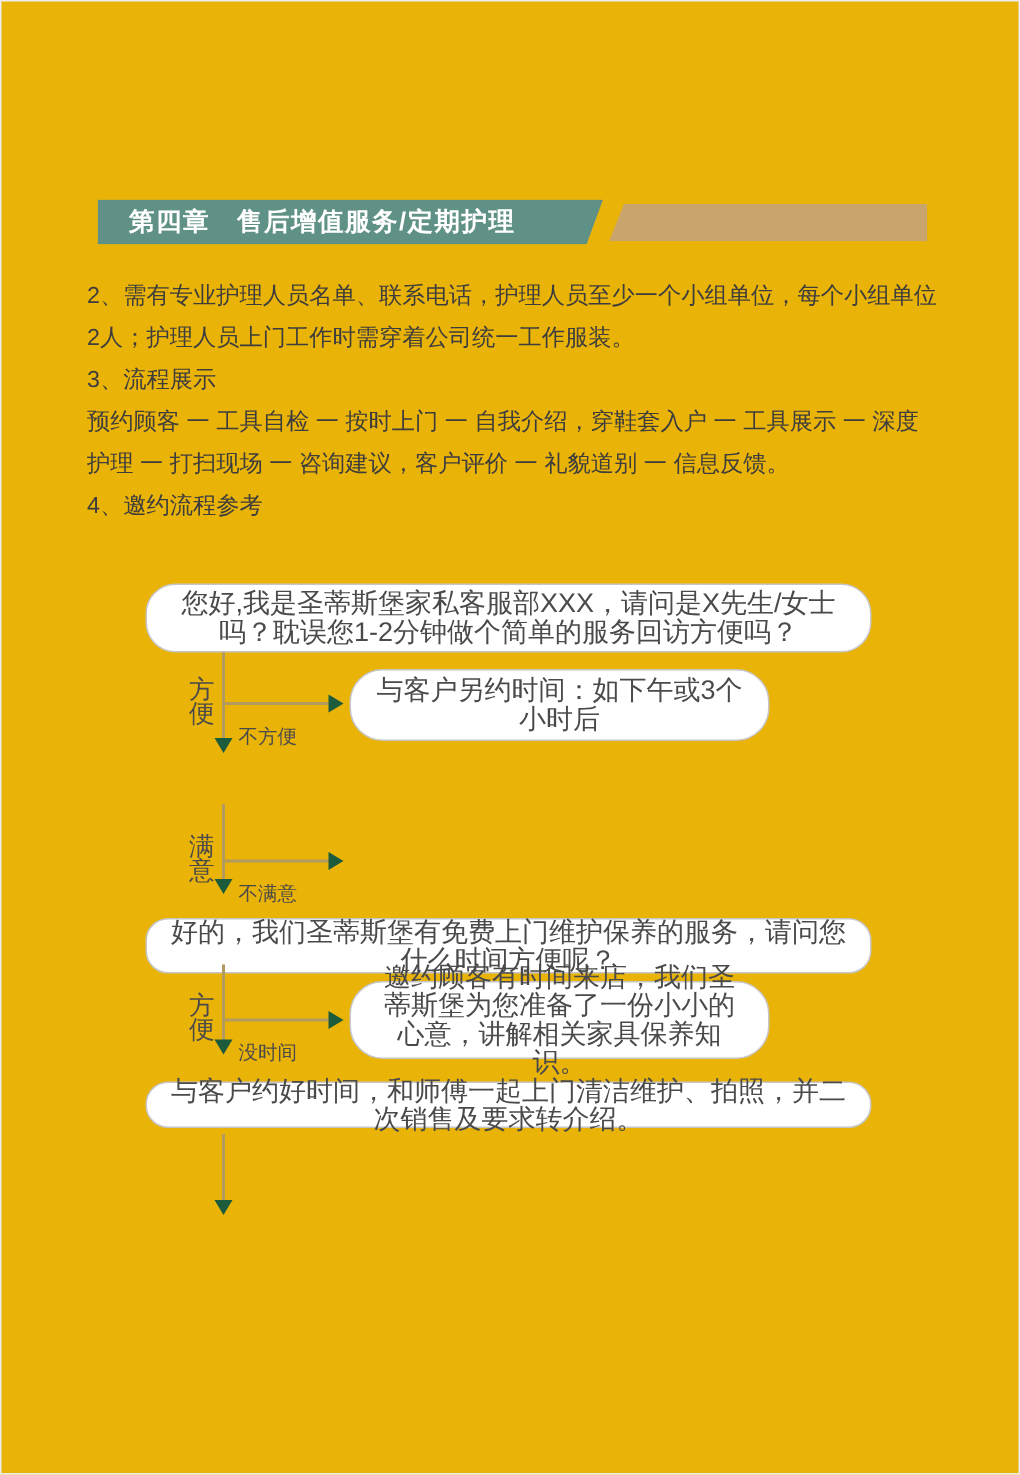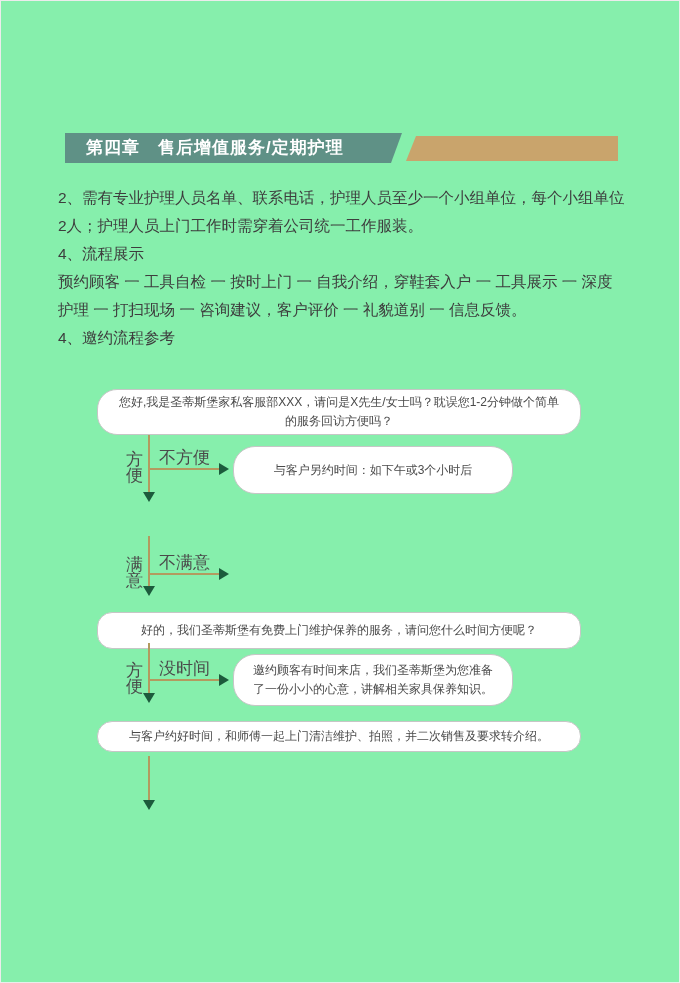--- a/index.html
+++ b/index.html
@@ -8,21 +8,21 @@
     --line:#b39a5f;
     --arrow:#1c5b3c;
     --box-border:#c6c6c6;
     --text:#3d3d3d;
     --box-text:#4a4a4a;
   }
   *{margin:0;padding:0;box-sizing:border-box;}
   html,body{background:#fff;}
   body{font-family:"Liberation Sans","DejaVu Sans",sans-serif;}
   .page{
-    position:relative;width:680px;height:983px;background:#86efac;
+    position:relative;width:680px;height:983px;background:#eab308;
     box-shadow:inset 0 0 0 1px #ececec;overflow:hidden;
   }
   
   .banner{position:absolute;top:133px;left:65px;display:flex;height:30px;}
   .banner-teal{
     width:337px;height:30px;background:var(--teal);
     color:#ffffff;font-weight:bold;font-size:17px;line-height:30px;
     padding-left:21px;letter-spacing:1px;
     clip-path:polygon(0 0,100% 0,calc(100% - 11px) 100%,0 100%);
     white-space:nowrap;
@@ -35,21 +35,21 @@
   
   .content{
     position:absolute;top:184px;left:58px;width:570px;
     font-size:15.5px;line-height:28px;color:var(--text);
   }
   .content p{margin:0;}
   
   .flow{position:absolute;top:380px;left:0;width:680px;height:530px;}
   .fbox{
     position:absolute;border:1px solid var(--box-border);background:#fff;
-    color:var(--box-text);font-size:12px;line-height:19px;
+    color:var(--box-text);font-size:18px;line-height:19px;
     display:flex;align-items:center;justify-content:center;
     text-align:center;padding:2px 16px;
   }
   .fbox.main{left:97px;width:484px;}
   .fbox.side{left:233px;width:280px;}
   .vline{position:absolute;left:148px;width:2px;background:var(--line);}
   .hline{position:absolute;left:149px;width:70px;height:2px;background:var(--line);}
   .arrow-down{
     position:absolute;left:143px;width:0;height:0;
     border-left:6px solid transparent;border-right:6px solid transparent;
@@ -57,35 +57,35 @@
   }
   .arrow-right{
     position:absolute;left:219px;width:0;height:0;
     border-top:6px solid transparent;border-bottom:6px solid transparent;
     border-left:10px solid var(--arrow);
   }
   .vlabel{
     position:absolute;left:126px;width:17px;font-size:17px;line-height:16px;
     color:var(--box-text);text-align:center;word-break:break-all;
   }
-  .hlabel{position:absolute;left:159px;font-size:17px;color:var(--box-text);white-space:nowrap;}
+  .hlabel{position:absolute;left:159px;font-size:13px;color:var(--box-text);white-space:nowrap;margin-top:36px;}
 </style>
 </head>
 <body>
 
 <div class="page">
 
   <div class="banner">
     <div class="banner-teal">第四章　售后增值服务/定期护理</div>
     <div class="banner-tan"></div>
   </div>
 
   <div class="content">
     <p>2、需有专业护理人员名单、联系电话，护理人员至少一个小组单位，每个小组单位2人；护理人员上门工作时需穿着公司统一工作服装。</p>
-    <p>4、流程展示</p>
+    <p>3、流程展示</p>
     <p>预约顾客 一 工具自检 一 按时上门 一 自我介绍，穿鞋套入户 一 工具展示 一 深度护理 一 打扫现场 一 咨询建议，客户评价 一 礼貌道别 一 信息反馈。</p>
     <p>4、邀约流程参考</p>
   </div>
 
   <div class="flow">
 
     <div class="fbox main" style="top:9px;height:46px;border-radius:20px;">您好,我是圣蒂斯堡家私客服部XXX，请问是X先生/女士吗？耽误您1-2分钟做个简单的服务回访方便吗？</div>
     <div class="vline" style="top:55px;height:60px;"></div>
     <div class="arrow-down" style="top:112px;"></div>
     <div class="vlabel" style="top:72px;">方便</div>

